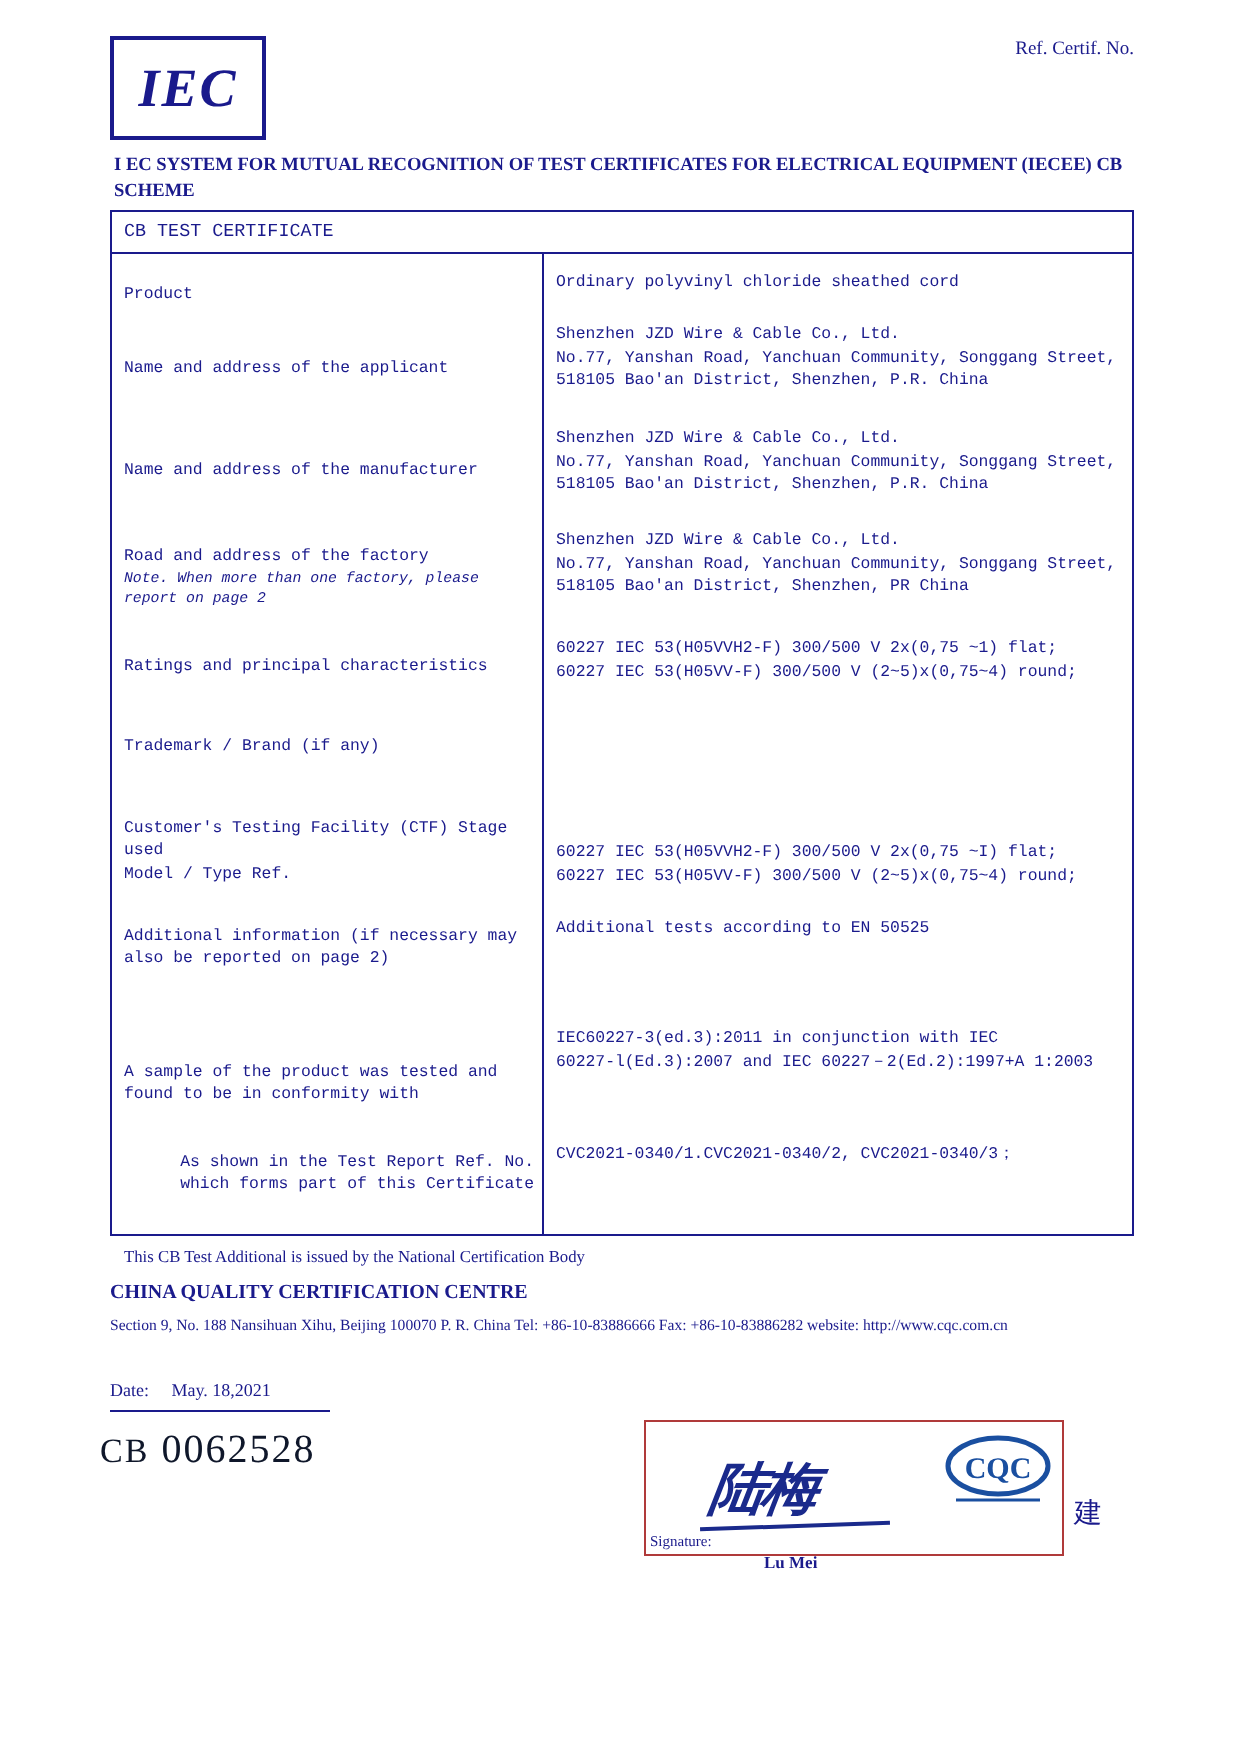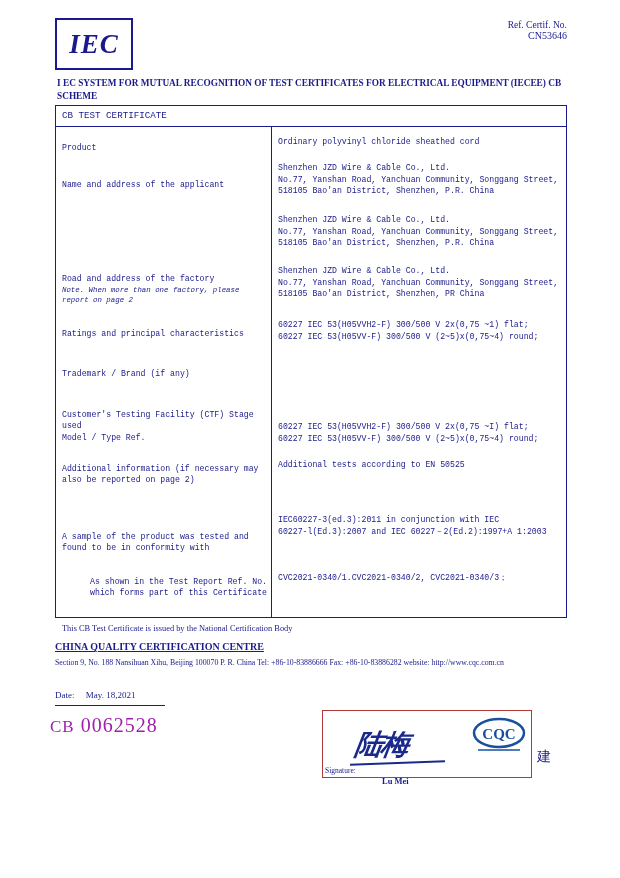--- a/index.html
+++ b/index.html
@@ -143,21 +143,20 @@
     font-size: 8.4px;
     color: #1a1a8c;
   }
   .cert-body {
     position: absolute;
     left: 55px;
     top: 641px;
     font-size: 10px;
     font-weight: bold;
     color: #1a1a8c;
-    text-decoration: underline;
   }
   .cert-addr {
     position: absolute;
     left: 55px;
     top: 658px;
     width: 520px;
     font-size: 7.8px;
     line-height: 1.4;
     color: #1a1a8c;
   }
@@ -174,21 +173,21 @@
     top: 705px;
     width: 110px;
     height: 1px;
     background: #1a1a8c;
   }
   .cb-number {
     position: absolute;
     left: 50px;
     top: 714px;
     font-size: 20px;
-    color: #a21caf;
+    color: #0f172a;
     font-family: "Liberation Serif", serif;
     letter-spacing: 1px;
   }
   .cb-number .cb {
     font-size: 17px;
   }
 
   
   .sig-box {
     position: absolute;
@@ -258,38 +257,38 @@
 <body>
 
 <div class="page">
 
   <div class="header">
     <div class="iec-logo">
       <span class="txt">IEC</span>
     </div>
     <div class="ref-block">
       <div class="ref-line1">Ref. Certif. No.</div>
-      <div class="ref-line2">CN53646</div>
     </div>
   </div>
 
   <div class="scheme-title">I EC SYSTEM FOR MUTUAL RECOGNITION OF TEST CERTIFICATES FOR ELECTRICAL EQUIPMENT (IECEE) CB SCHEME</div>
 
   <div class="frame">
     <div class="frame-title">CB TEST CERTIFICATE</div>
     <div class="hr-under-title"></div>
     <div class="vdiv"></div>
 
     <div class="lbl" style="top:36px;">Product</div>
     <div class="val" style="top:30px; white-space:pre-line;">Ordinary polyvinyl chloride sheathed cord</div>
 
     <div class="lbl" style="top:73px;">Name and address of the applicant</div>
     <div class="val" style="top:56px; white-space:pre-line;">Shenzhen JZD Wire &amp; Cable Co., Ltd.
 No.77, Yanshan Road, Yanchuan Community, Songgang Street, 518105 Bao'an District, Shenzhen, P.R. China</div>
 
+    <div class="lbl" style="top:124px;">Name and address of the manufacturer</div>
     <div class="val" style="top:108px; white-space:pre-line;">Shenzhen JZD Wire &amp; Cable Co., Ltd.
 No.77, Yanshan Road, Yanchuan Community, Songgang Street, 518105 Bao'an District, Shenzhen, P.R. China</div>
 
     <div class="lbl" style="top:167px;">Road and address of the factory</div>
     <div class="lbl note-italic" style="top:180px;">Note. When more than one factory, please report on page 2</div>
     <div class="val" style="top:159px; white-space:pre-line;">Shenzhen JZD Wire &amp; Cable Co., Ltd.
 No.77, Yanshan Road, Yanchuan Community, Songgang Street, 518105 Bao'an District, Shenzhen, PR China</div>
 
     <div class="lbl" style="top:222px;">Ratings and principal characteristics</div>
     <div class="val" style="top:213px; white-space:pre-line;">60227 IEC 53(H05VVH2-F) 300/500 V 2x(0,75 ~1) flat;
@@ -309,21 +308,21 @@
     <div class="val" style="top:353px; white-space:pre-line;">Additional tests according to EN 50525</div>
 
     <div class="lbl" style="top:425px;">A sample of the product was tested and found to be in conformity with</div>
     <div class="val" style="top:408px; white-space:pre-line;">IEC60227-3(ed.3):2011 in conjunction with IEC
 60227-l(Ed.3):2007 and IEC 60227－2(Ed.2):1997+A 1:2003</div>
 
     <div class="lbl" style="top:470px;text-align:right;">As shown in the Test Report Ref. No. which forms part of this Certificate</div>
     <div class="val" style="top:466px; white-space:pre-line;">CVC2021-0340/1.CVC2021-0340/2, CVC2021-0340/3；</div>
   </div>
 
-  <div class="issued-line">This CB Test Certificate is issued by the National Certification Body</div>
+  <div class="issued-line">This CB Test Additional is issued by the National Certification Body</div>
   <div class="cert-body">CHINA QUALITY CERTIFICATION CENTRE</div>
   <div class="cert-addr">Section 9, No. 188 Nansihuan Xihu, Beijing 100070 P. R. China Tel: +86-10-83886666 Fax: +86-10-83886282 website: http://www.cqc.com.cn</div>
 
   <div class="date-line">
     <span>Date:</span>
     &nbsp;&nbsp;&nbsp;
     <span>May. 18,2021</span>
   </div>
   <div class="date-underline"></div>
 

